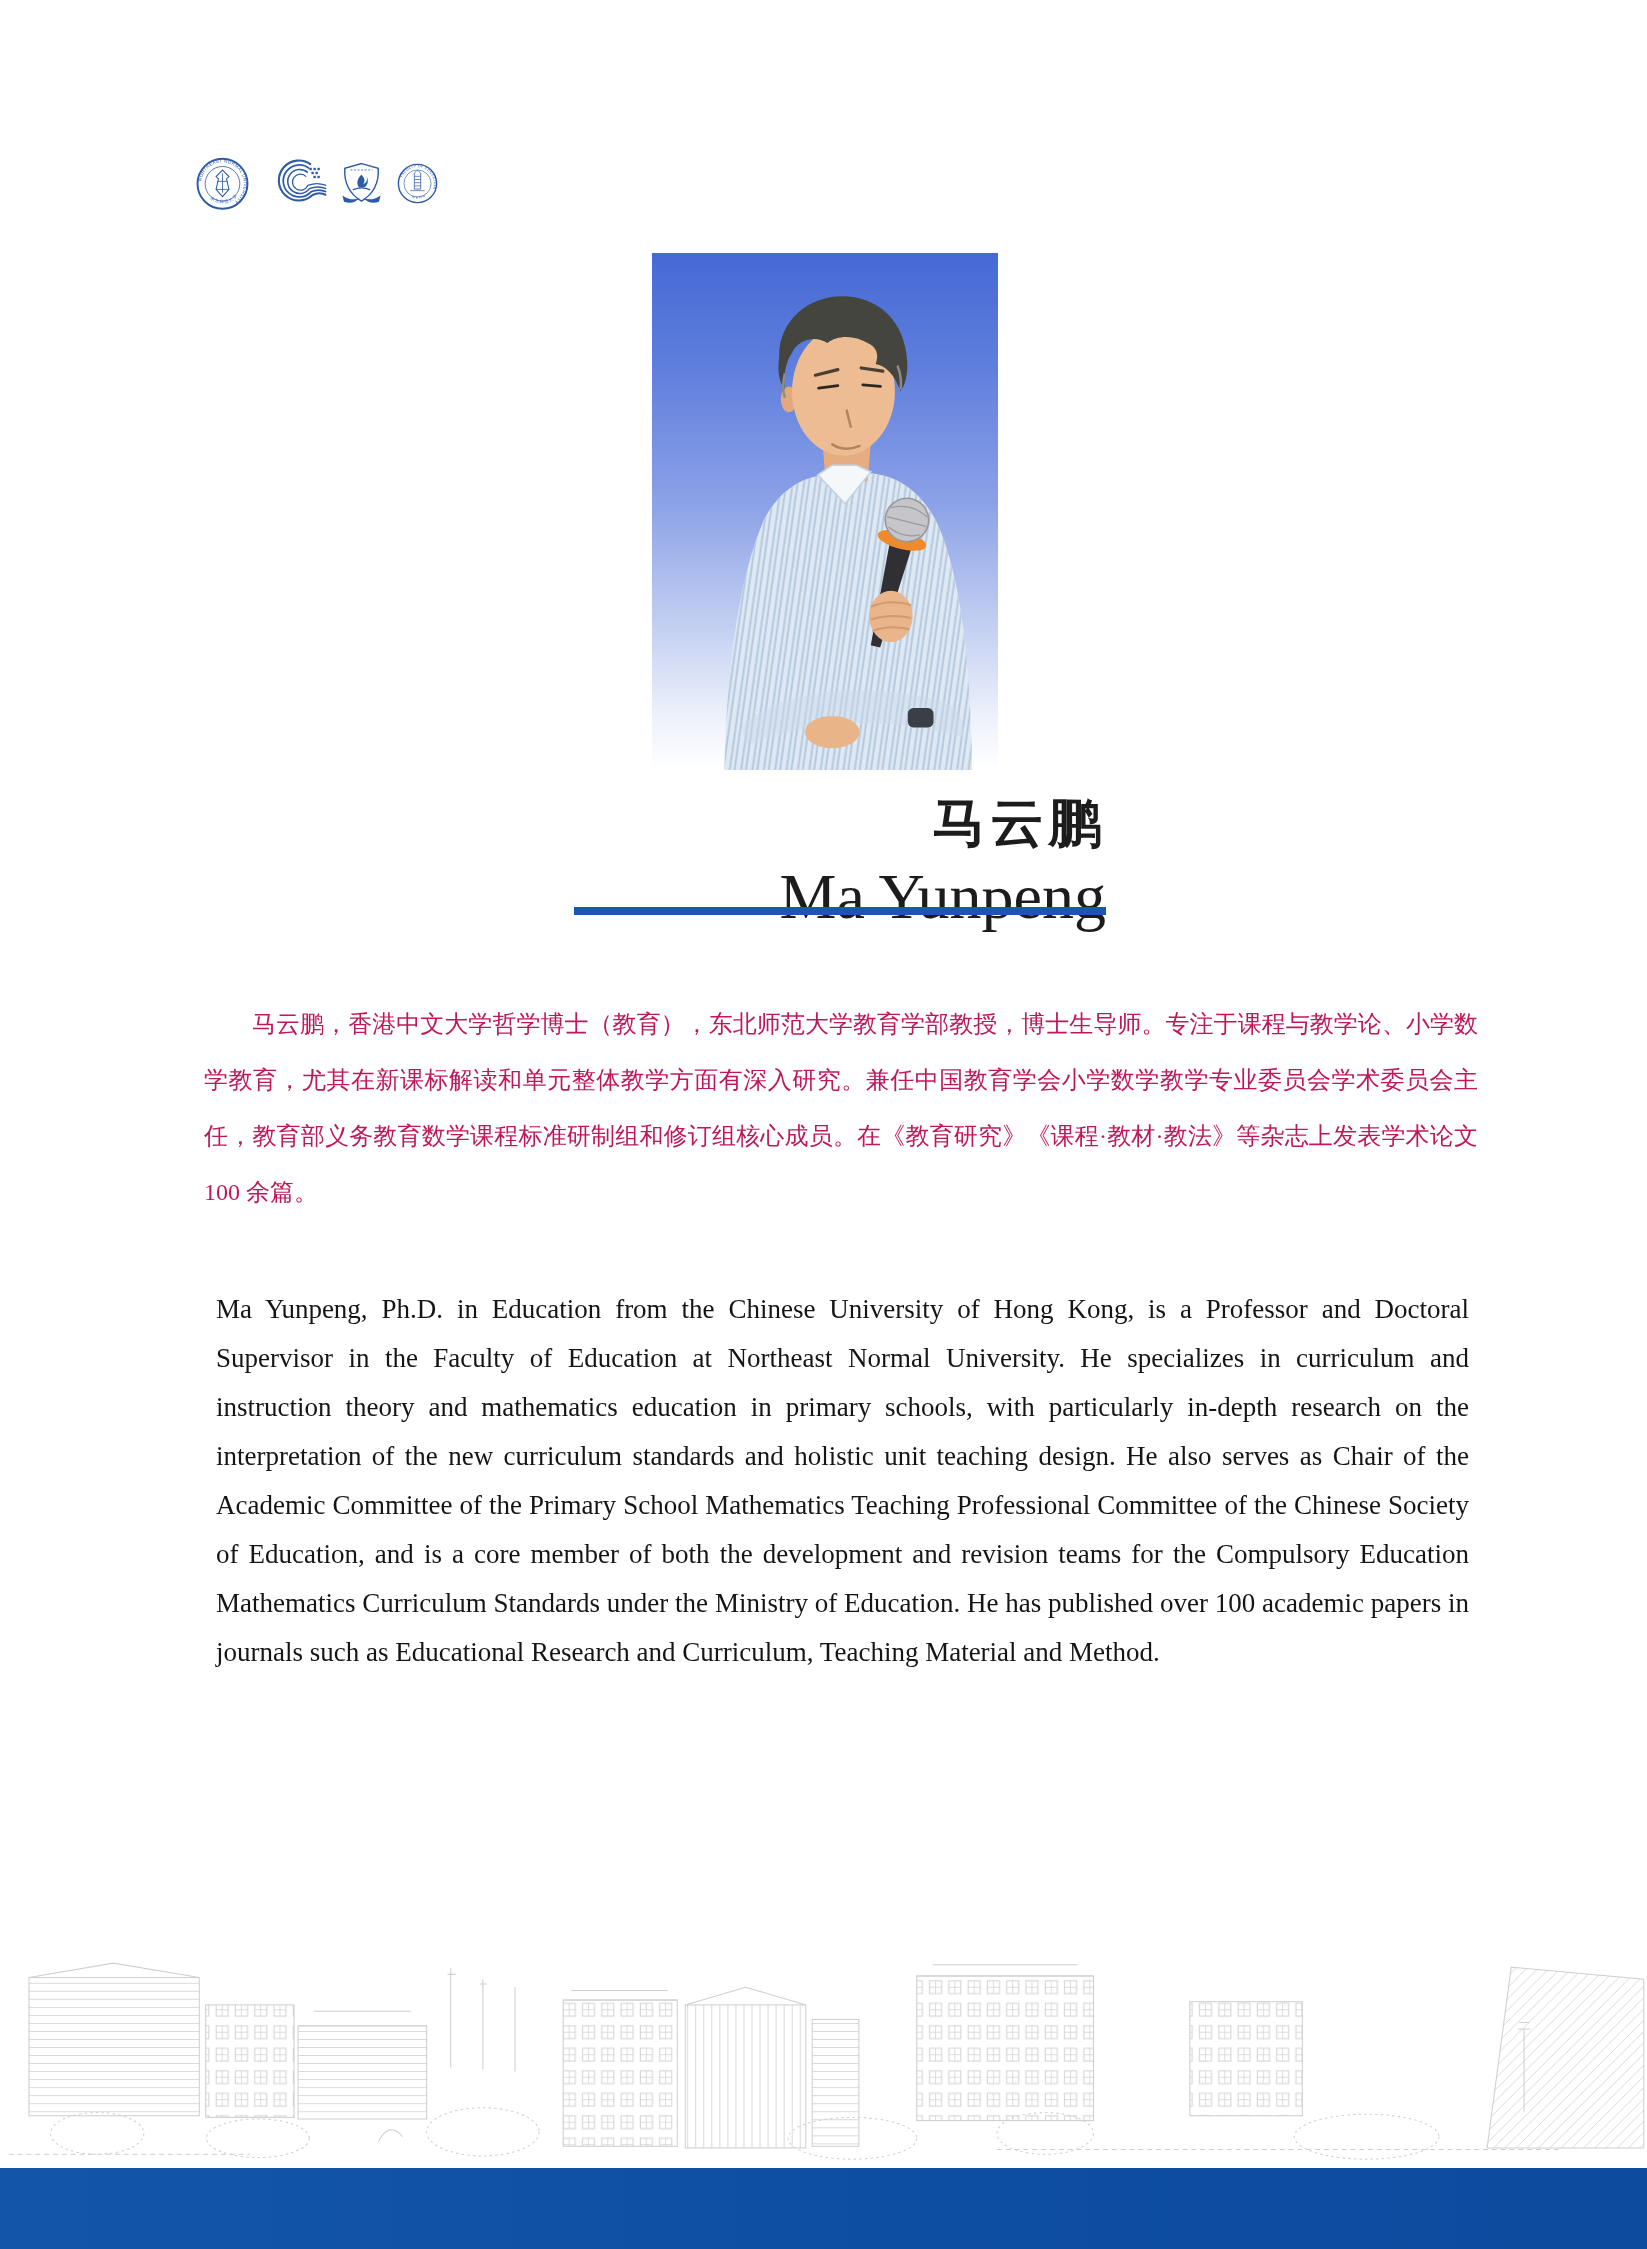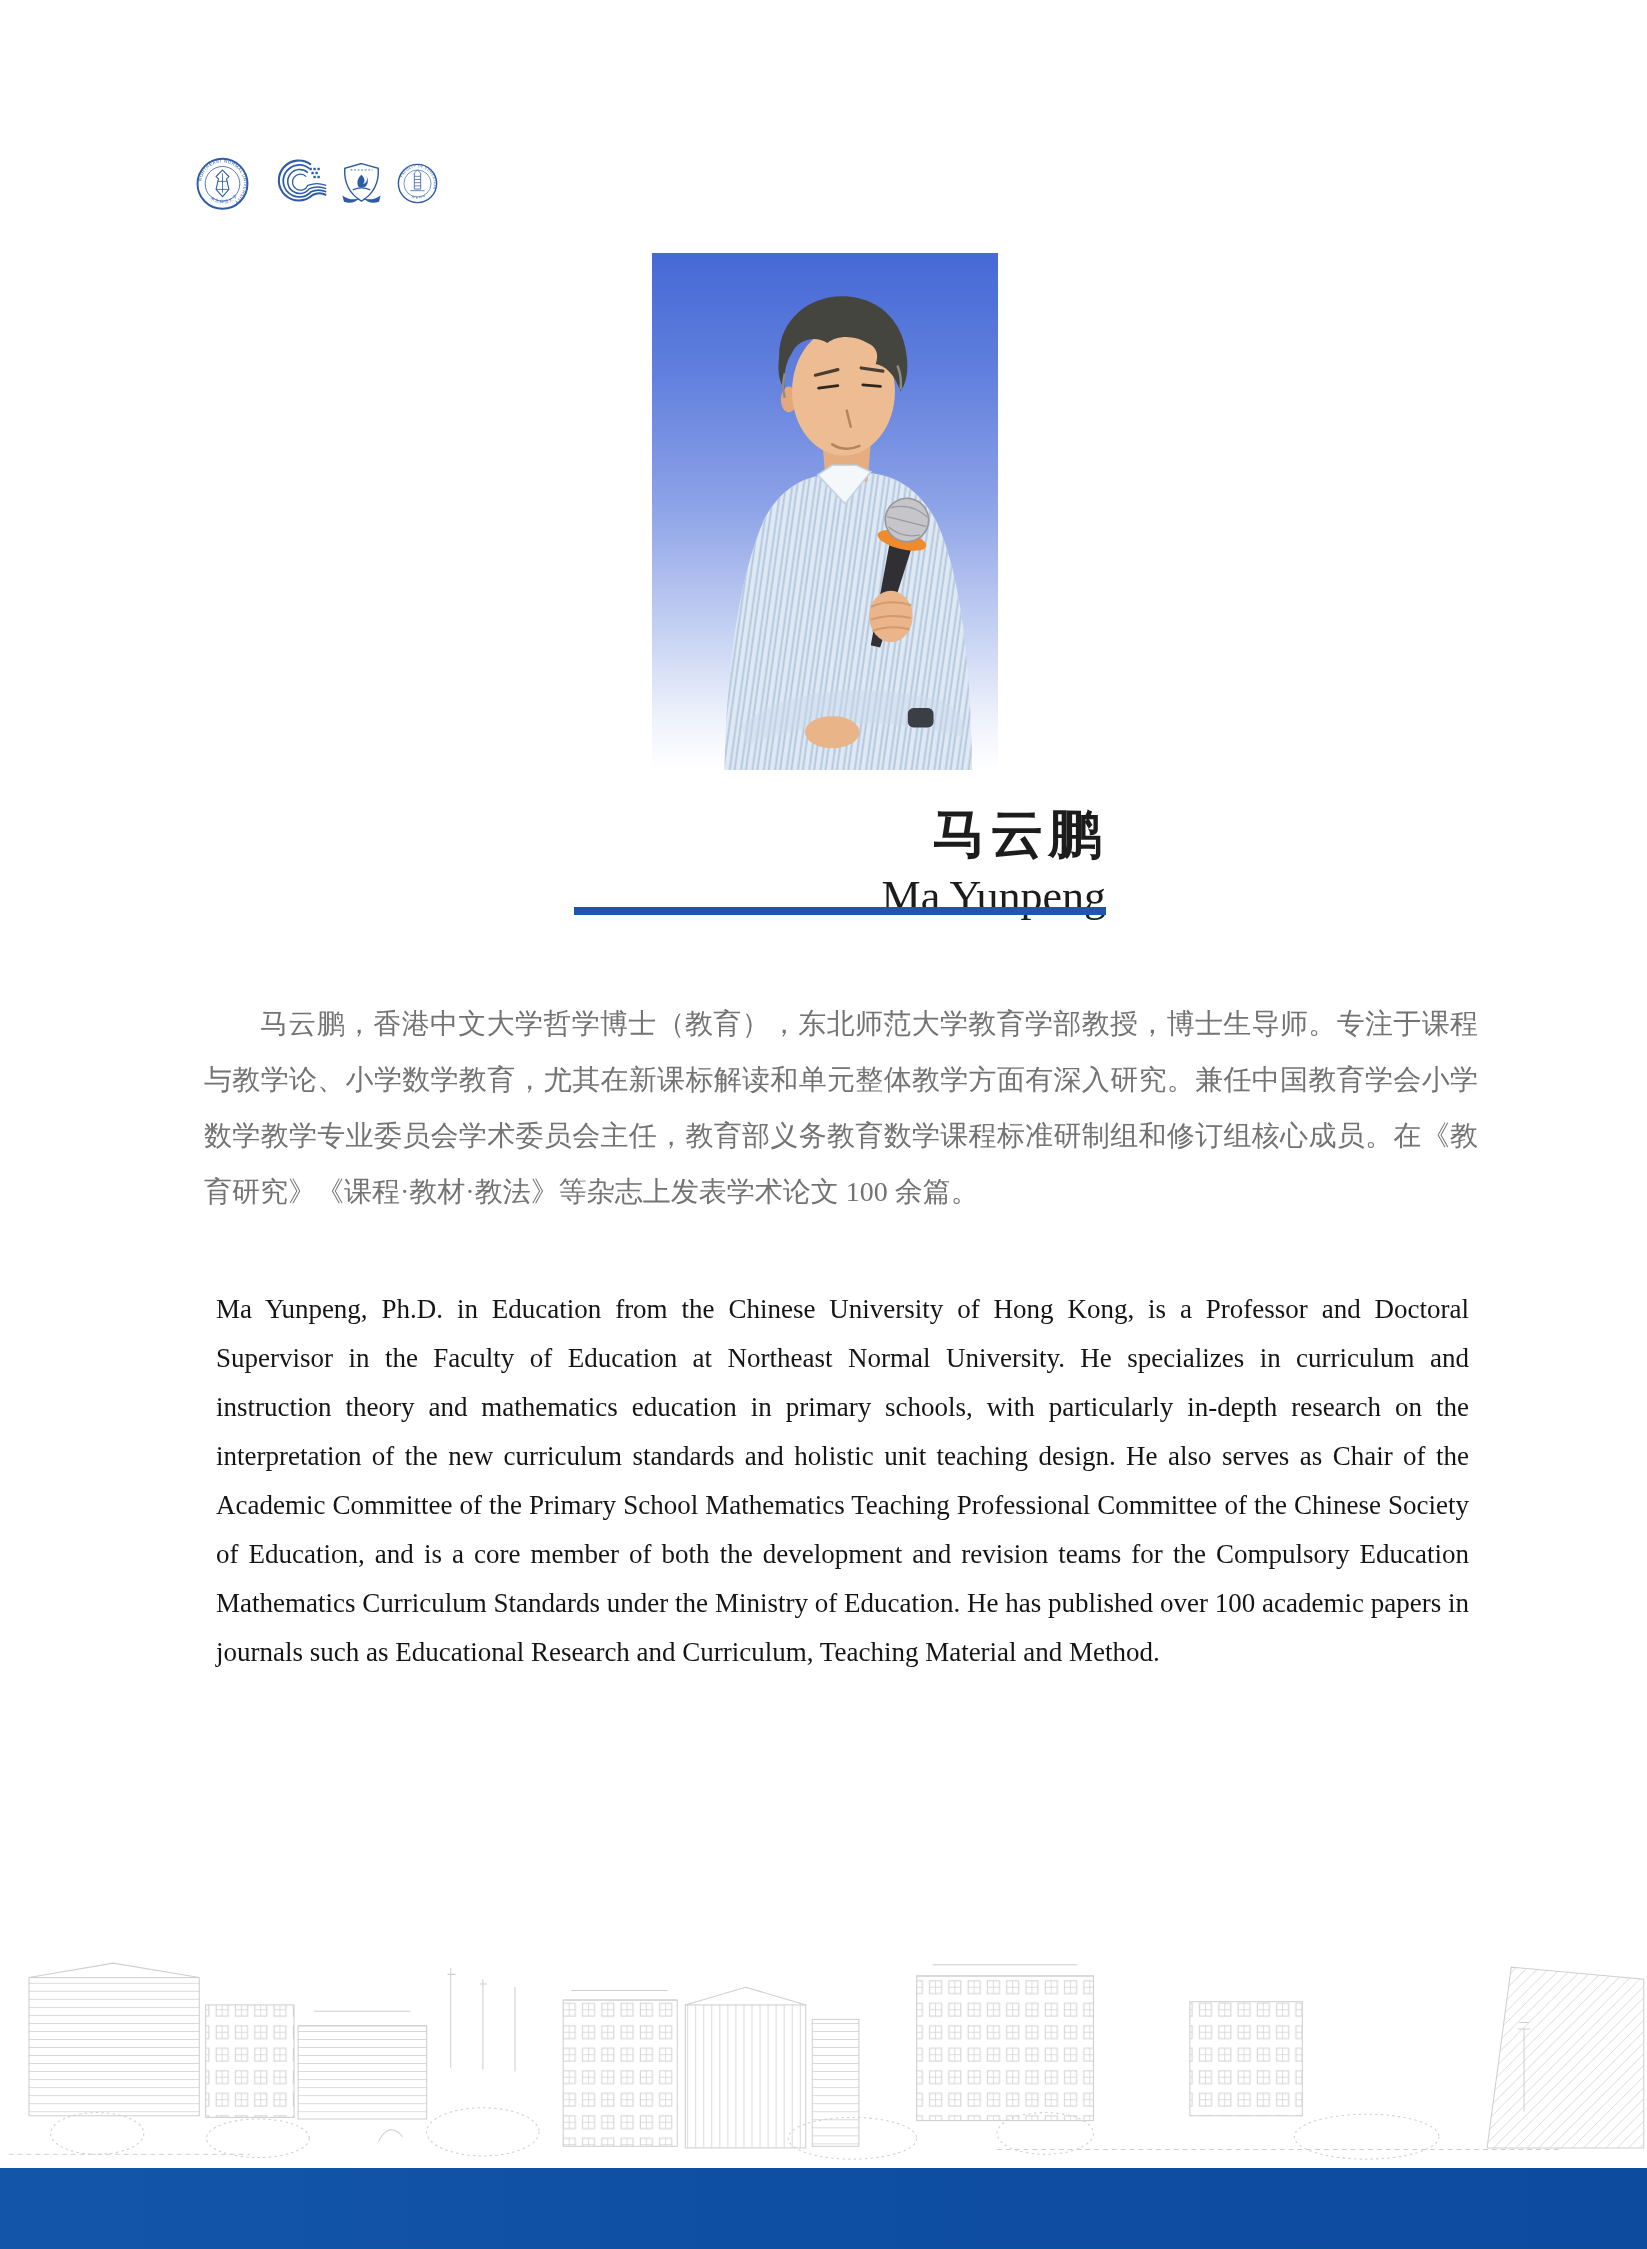--- a/index.html
+++ b/index.html
@@ -30,32 +30,32 @@
     position:absolute;left:574px;top:822px;width:532px;height:77px;
     display:flex;align-items:flex-end;justify-content:center;
     white-space:nowrap;
     flex-direction:column;
   }
   .name-zh{
     font-size:53px;font-weight:bold;letter-spacing:4.8px;
     font-family:"Liberation Serif","DejaVu Serif",serif;
   }
   .name-en{
-    font-size:44px;font-weight:normal;
+    font-size:64px;font-weight:normal;
     font-family:"Liberation Serif","DejaVu Serif",serif;
   }
   .name-underline{
     position:absolute;left:574px;top:907px;width:532px;height:8px;
     background:#1b57ad;
   }
   
   .bio-zh{
     position:absolute;left:204px;top:996px;width:1274px;
-    font-size:28px;line-height:56px;text-align:justify;
-    color:#737373;
+    font-size:24px;line-height:56px;text-align:justify;
+    color:#be185d;
   }
   .bio-zh p{margin:0;text-indent:2em;}
   .bio-en{
     position:absolute;left:204px;top:1273px;width:1277px;
     font-size:27px;line-height:49px;text-align:justify;
     color:#151515;
   }
   .bio-en p{margin:12px;font-family:Liberation Serif, serif;}
   
   .campus-sketch{

